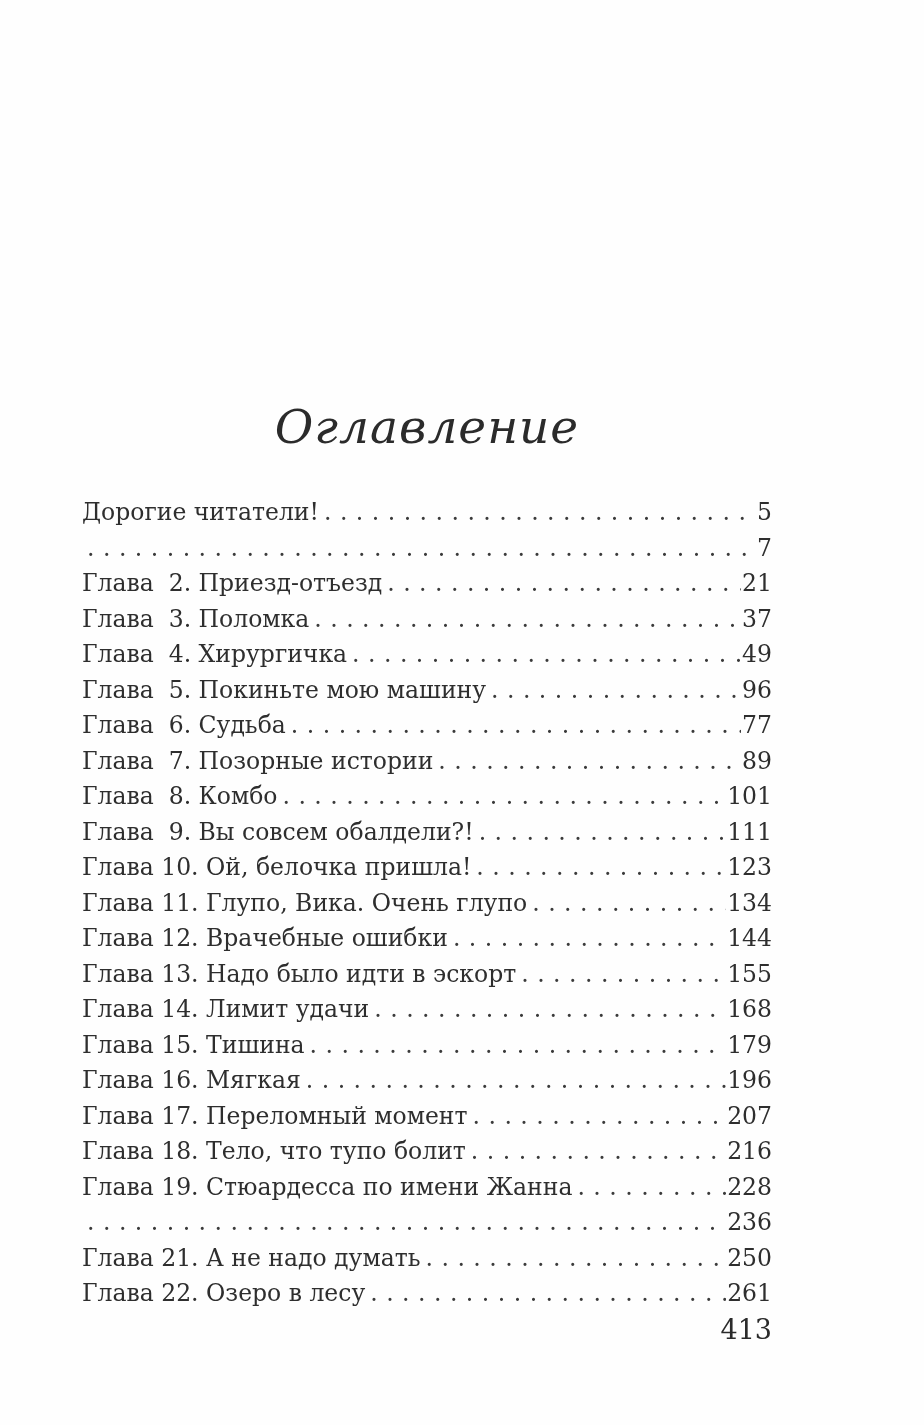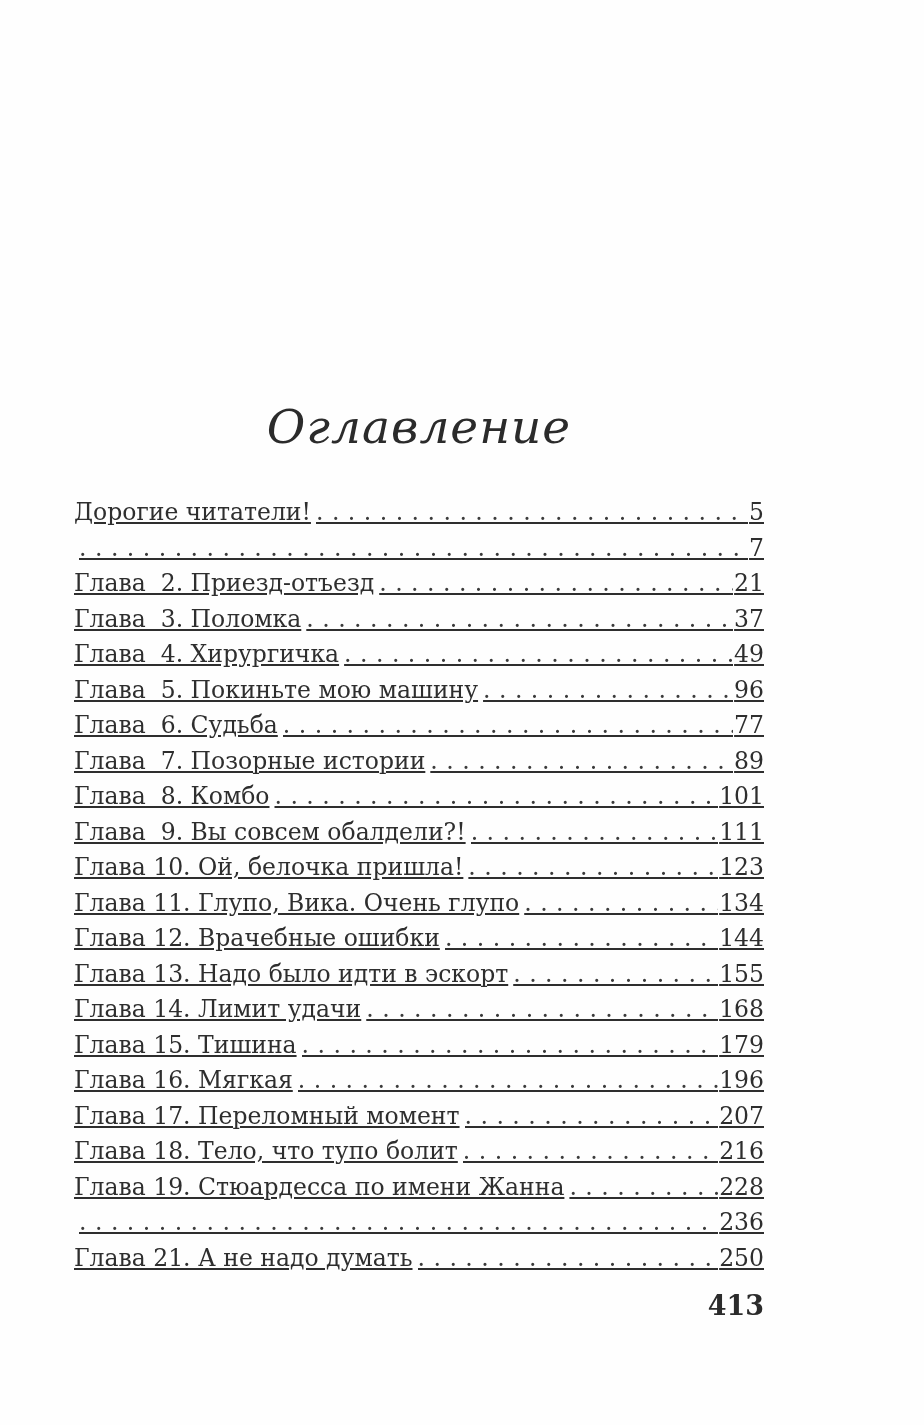--- a/index.html
+++ b/index.html
@@ -7,21 +7,21 @@
     width: 924px;
     height: 1425px;
     background: #fefefe;
     font-family: "DejaVu Serif", serif;
     color: #2e2e2e;
     position: relative;
     overflow: hidden;
   }
   .content {
     position: absolute;
-    left: 74px;
+    left: 82px;
     top: 0;
     width: 690px;
   }
   .title {
     margin: 400px 0 0 0;
     text-align: center;
     font-style: italic;
     font-weight: 400;
     font-size: 47px;
     line-height: 54px;
@@ -30,39 +30,38 @@
   }
   .toc {
     margin-top: 41px;
   }
   .row {
     display: flex;
     align-items: baseline;
     line-height: 35.5px;
     font-size: 23.5px;
     white-space: pre; 
-    text-decoration: underline;
   }
   .label { flex: 0 0 auto; }
   .dots {
     flex: 1 1 auto;
     overflow: hidden;
     margin: 0 1px 0 5px;
     white-space: nowrap;
   }
   .dots::after {
     content: ". . . . . . . . . . . . . . . . . . . . . . . . . . . . . . . . . . . . . . . . . . . . . . . . . . . . . . . . . . . .";
     word-spacing: 1px;
     color: #3a3a3a;
   }
   .num { flex: 0 0 auto; text-align: right; }
   .folio {
-    margin-top: 14px;
+    margin-top: 2px;
     text-align: right;
-    font-weight: bold;
+    font-weight: normal;
     font-size: 27px;
     color: #2b2b2b;
   }
 </style>
 </head>
 <body>
 
 <div class="content">
   <h1 class="title">Оглавление</h1>
   <div class="toc" id="toc-list">
@@ -190,15 +189,20 @@
     <span class="dots"></span>
     <span class="num">236</span>
   </div>
 
   <div class="row">
     <span class="label">Глава 21. А не надо думать</span>
     <span class="dots"></span>
     <span class="num">250</span>
   </div>
 
+  <div class="row">
+    <span class="label">Глава 22. Озеро в лесу</span>
+    <span class="dots"></span>
+    <span class="num">261</span>
+  </div>
 </div>
   <div class="folio">413</div>
 </div>
 
 </body></html>

